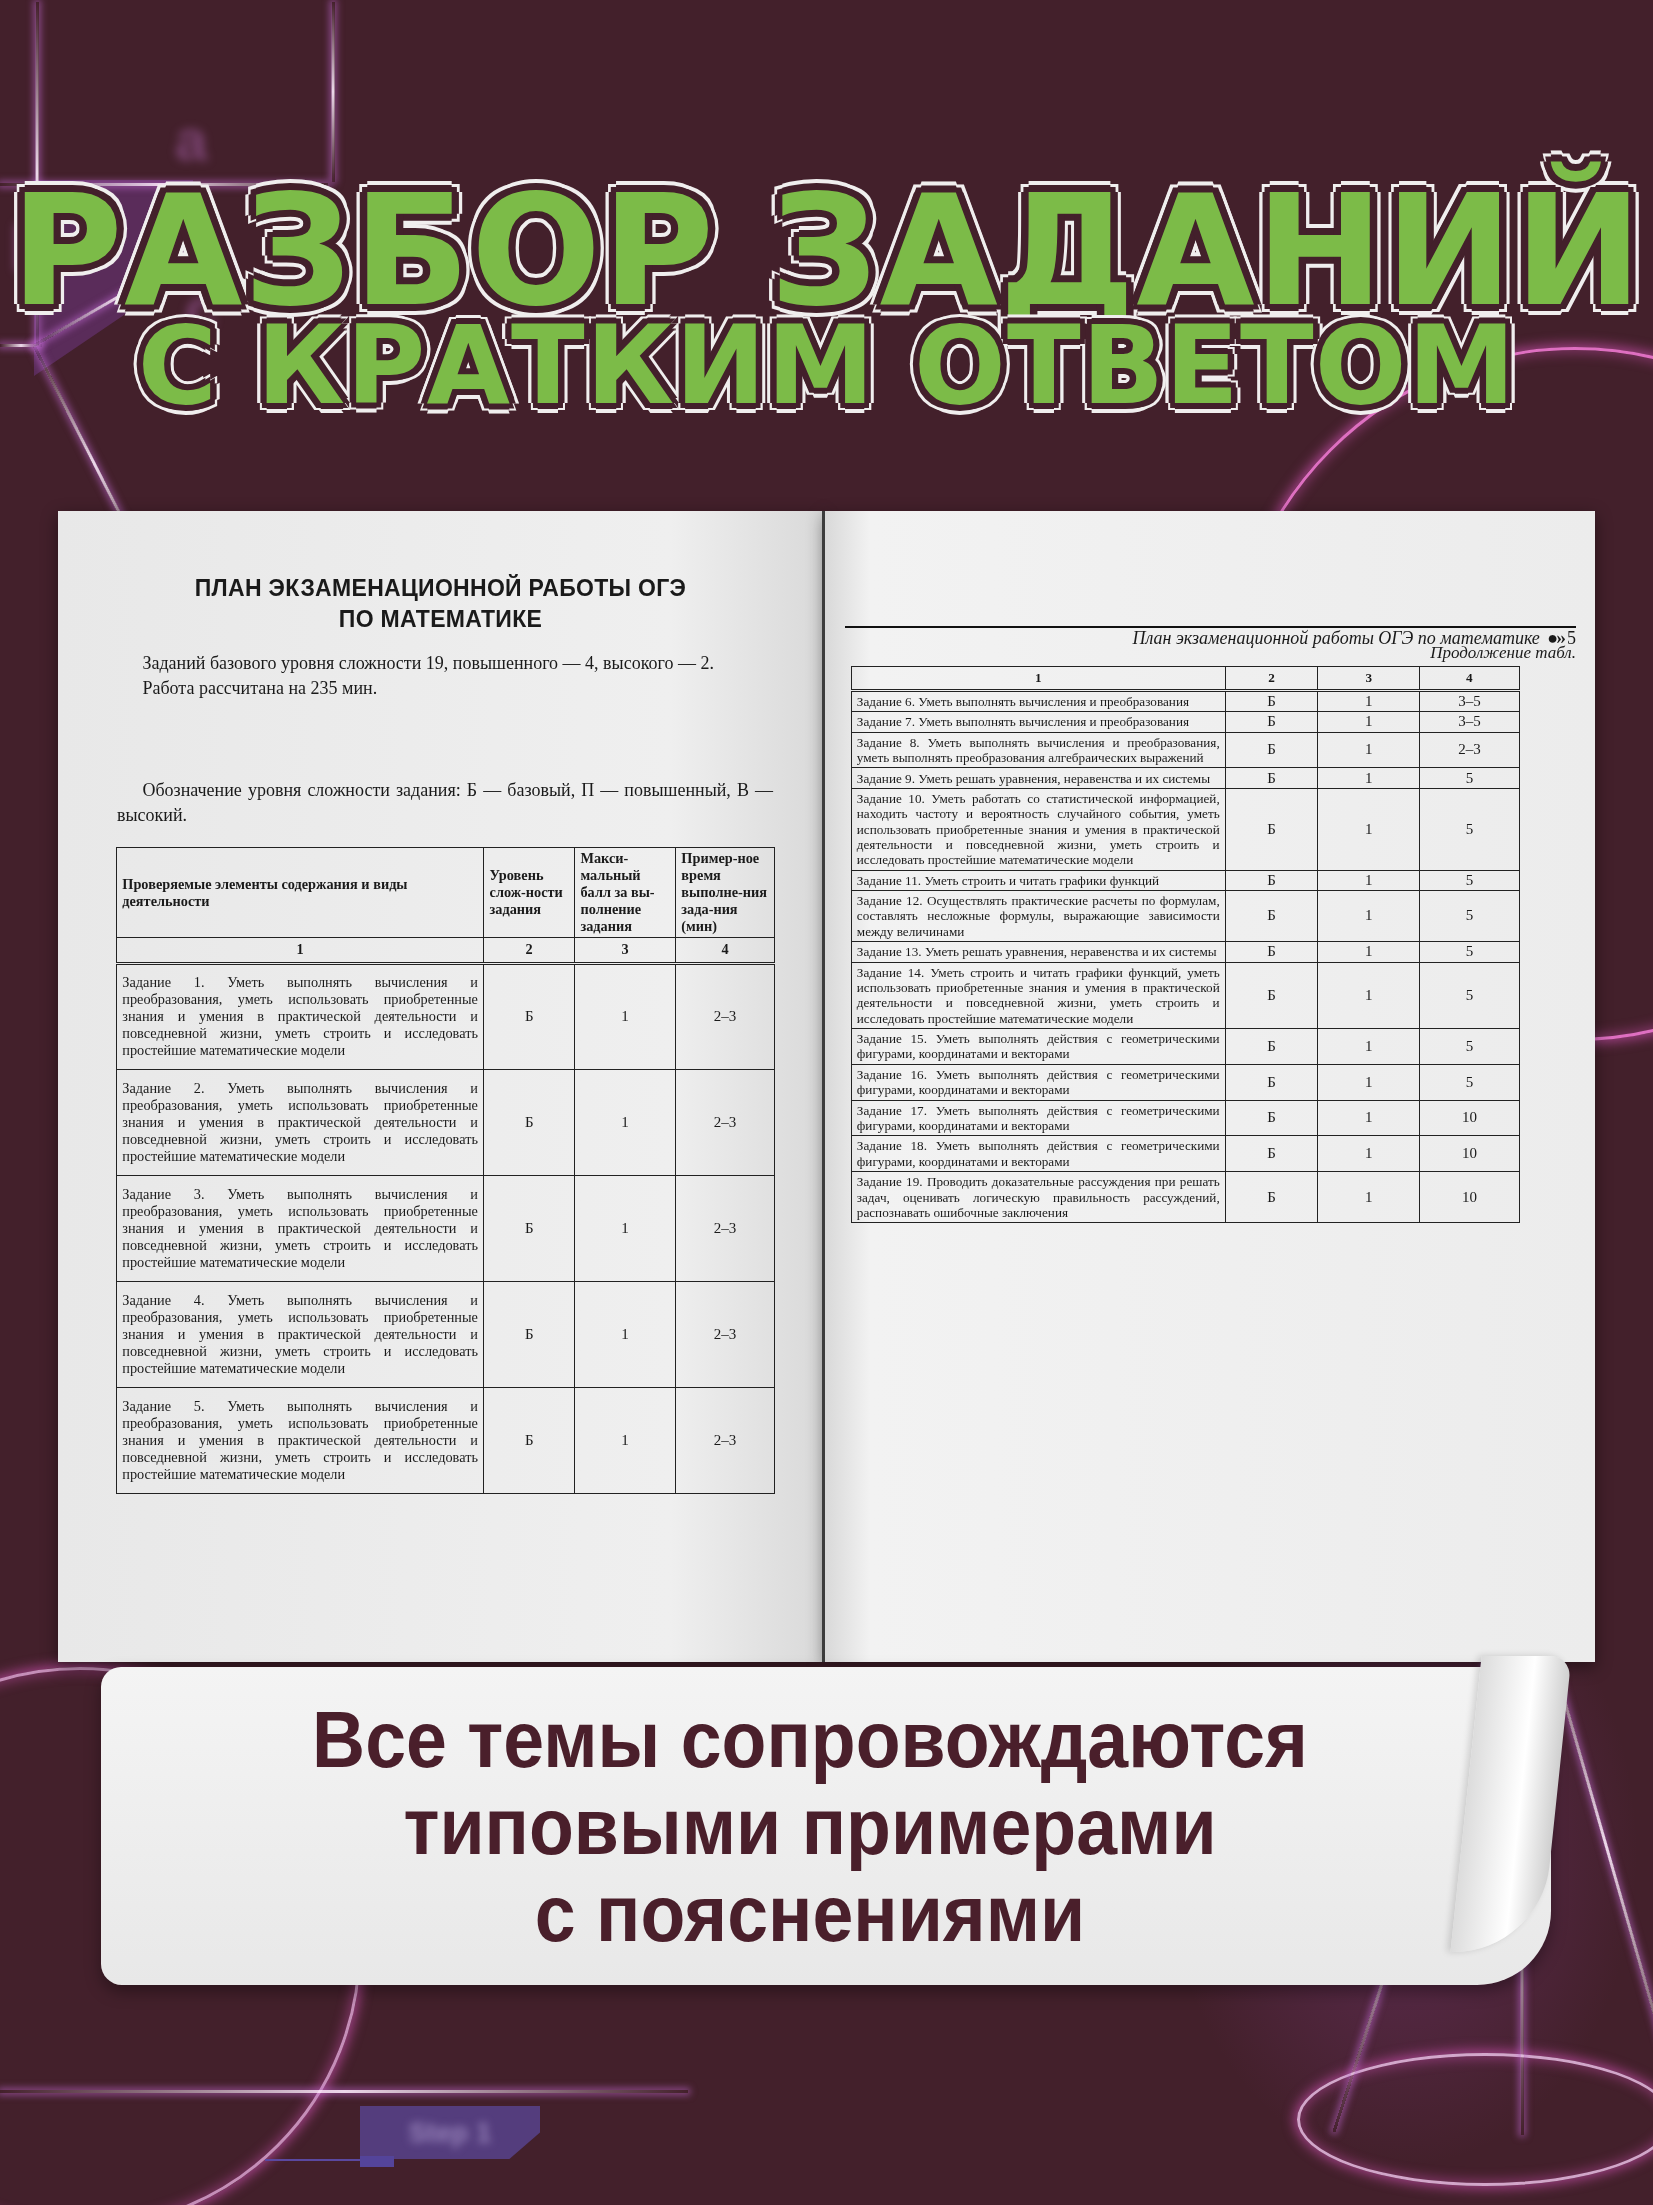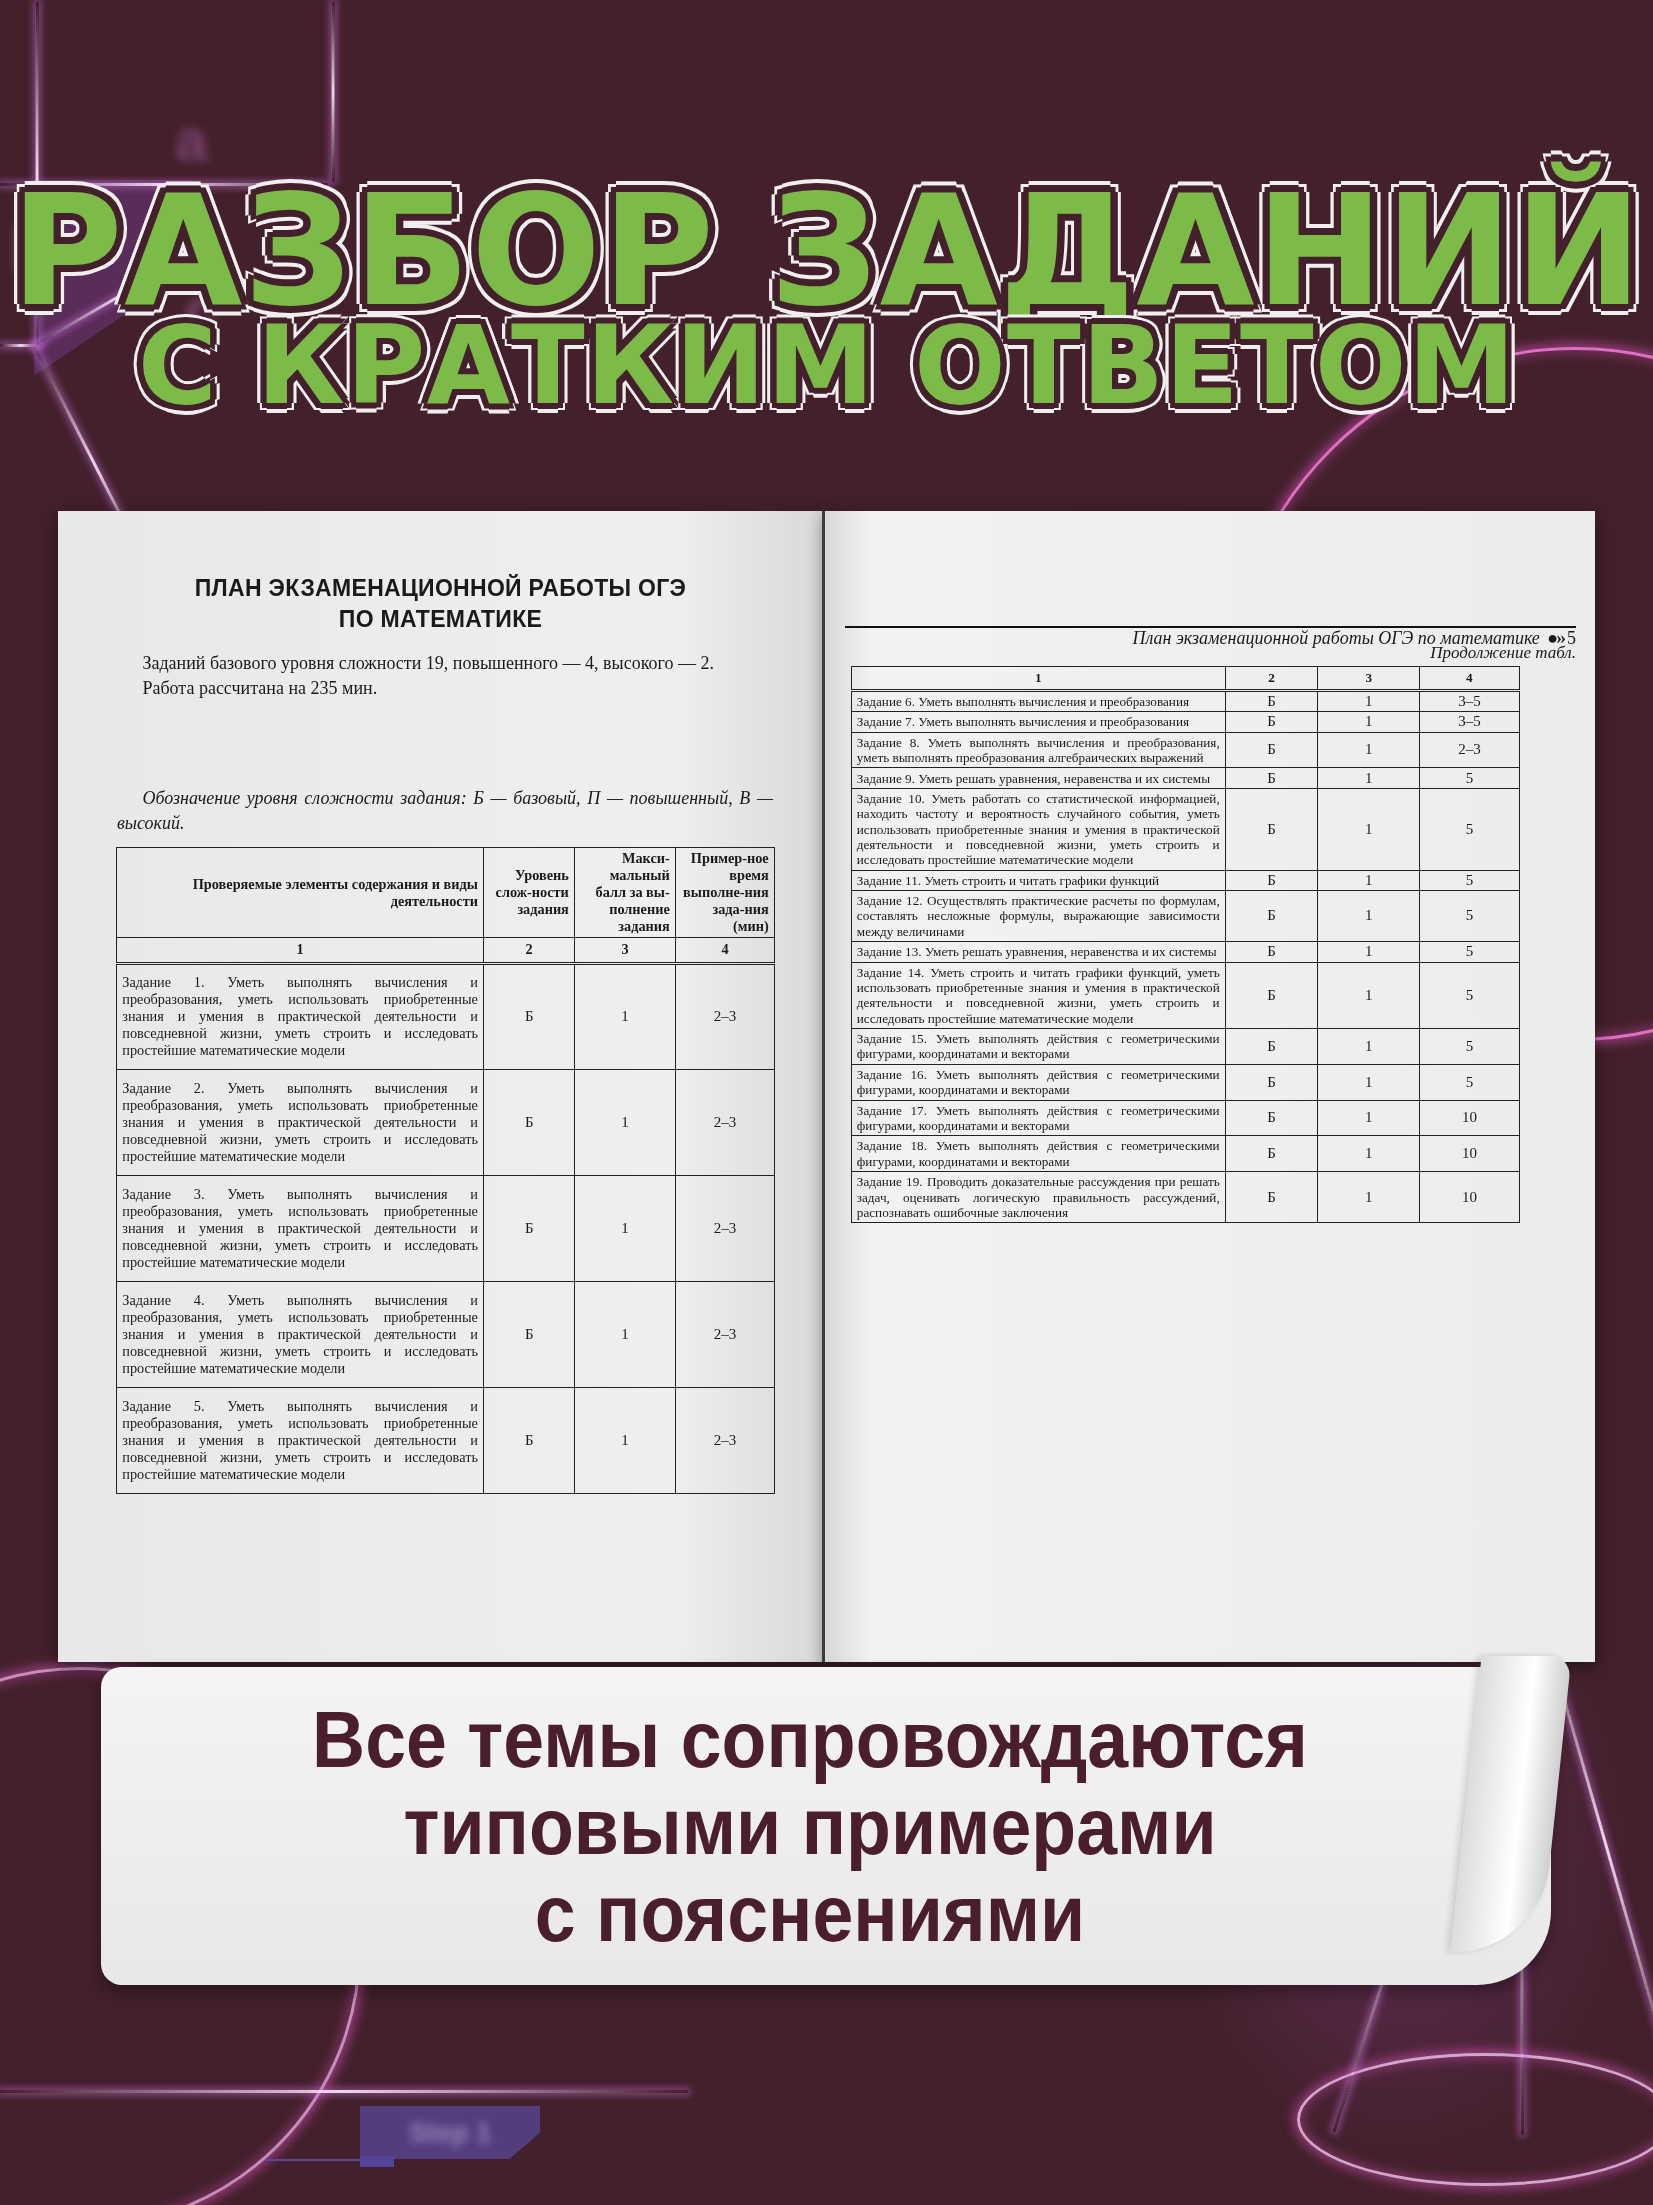--- a/index.html
+++ b/index.html
@@ -46,21 +46,21 @@
   .page.right { left: 766px; width: 771px; background: linear-gradient(90deg, #d8d8d8 0%, #f2f2f2 6%, #ececec 100%); }
   .spine { position: absolute; left: 764px; top: 0; width: 3.2px; height: 100%; background: #3c3c3c; z-index: 2; }
 
   .l-title { position: absolute; top: 62px; left: 0; width: 765px; text-align: center;
     font-family: "Liberation Sans", sans-serif; font-weight: 700; font-size: 23px; line-height: 31px; letter-spacing: 0.3px; }
   .l-para { position: absolute; left: 59px; width: 656px; font-size: 18px; line-height: 25.4px; text-align: justify; }
   .l-para p { margin: 0; text-indent: 25.4px; }
 
   table.plan { position: absolute; border-collapse: collapse; font-size: 14.3px; line-height: 17px; }
   table.plan td, table.plan th { border: 1.6px solid #222; vertical-align: middle; padding: 2.1px 5.3px; }
-  table.plan th { font-weight: 700; text-align: right; font-size: 14.3px; line-height: 17px; }
+  table.plan th { font-weight: 700; text-align: left; font-size: 14.3px; line-height: 17px; }
   table.plan td.num { text-align: center; font-size: 15px; }
   table.plan tr.colnums td { text-align: center; border-bottom: 3.2px double #222; padding: 3.2px; font-weight: 700; }
   table.plan td.desc { text-align: justify; hyphens: auto; }
   table.plan td.desc b { font-weight: 400; }
 
   .r-header { position: absolute; top: 90px; right: 19px; font-style: italic; font-size: 18px; margin-top: 27px; }
   .r-header .bullets { font-style: normal; font-weight: 700; margin: 0 3.2px 0 7.4px; letter-spacing: -2.1px; }
   .r-rule { position: absolute; left: 21px; right: 19px; top: 115px; height: 2.1px; background: #111; }
   .r-cont { position: absolute; top: 132px; right: 19px; font-style: italic; font-size: 17px; }
 
@@ -121,21 +121,21 @@
   <div class="page left">
     <div class="l-title">
       <div>ПЛАН ЭКЗАМЕНАЦИОННОЙ РАБОТЫ ОГЭ</div>
       <div>ПО МАТЕМАТИКЕ</div>
     </div>
 
     <div class="l-para" style="top:140px;">
       <p>Заданий базового уровня сложности 19, повышенного — 4, высокого — 2.</p>
       <p>Работа рассчитана на 235 мин.</p>
     </div>
-    <div class="l-para" style="top:275px;font-style:italic;">
+    <div class="l-para" style="top:267px;">
       <p>Обозначение уровня сложности задания: Б — базовый, П — повышенный, В — высокий.</p>
     </div>
 
     <table class="plan" style="left:58px;top:336px;width:659px;">
       <colgroup>
         <col style="width:368px">
           <col style="width:91px">
           <col style="width:101px">
           <col style="width:99px">
       </colgroup>

